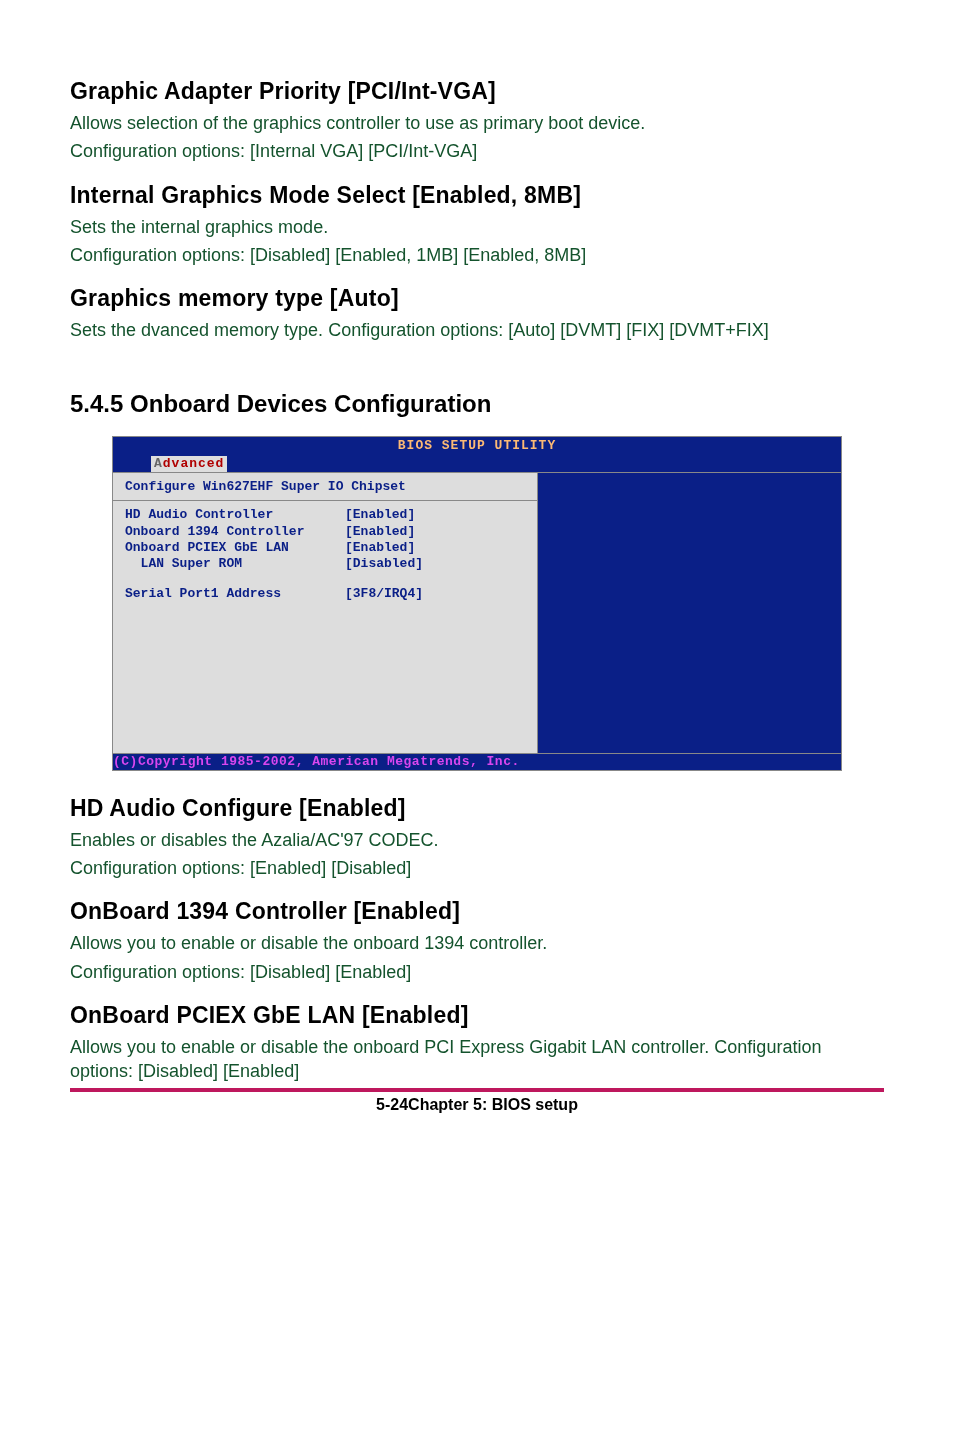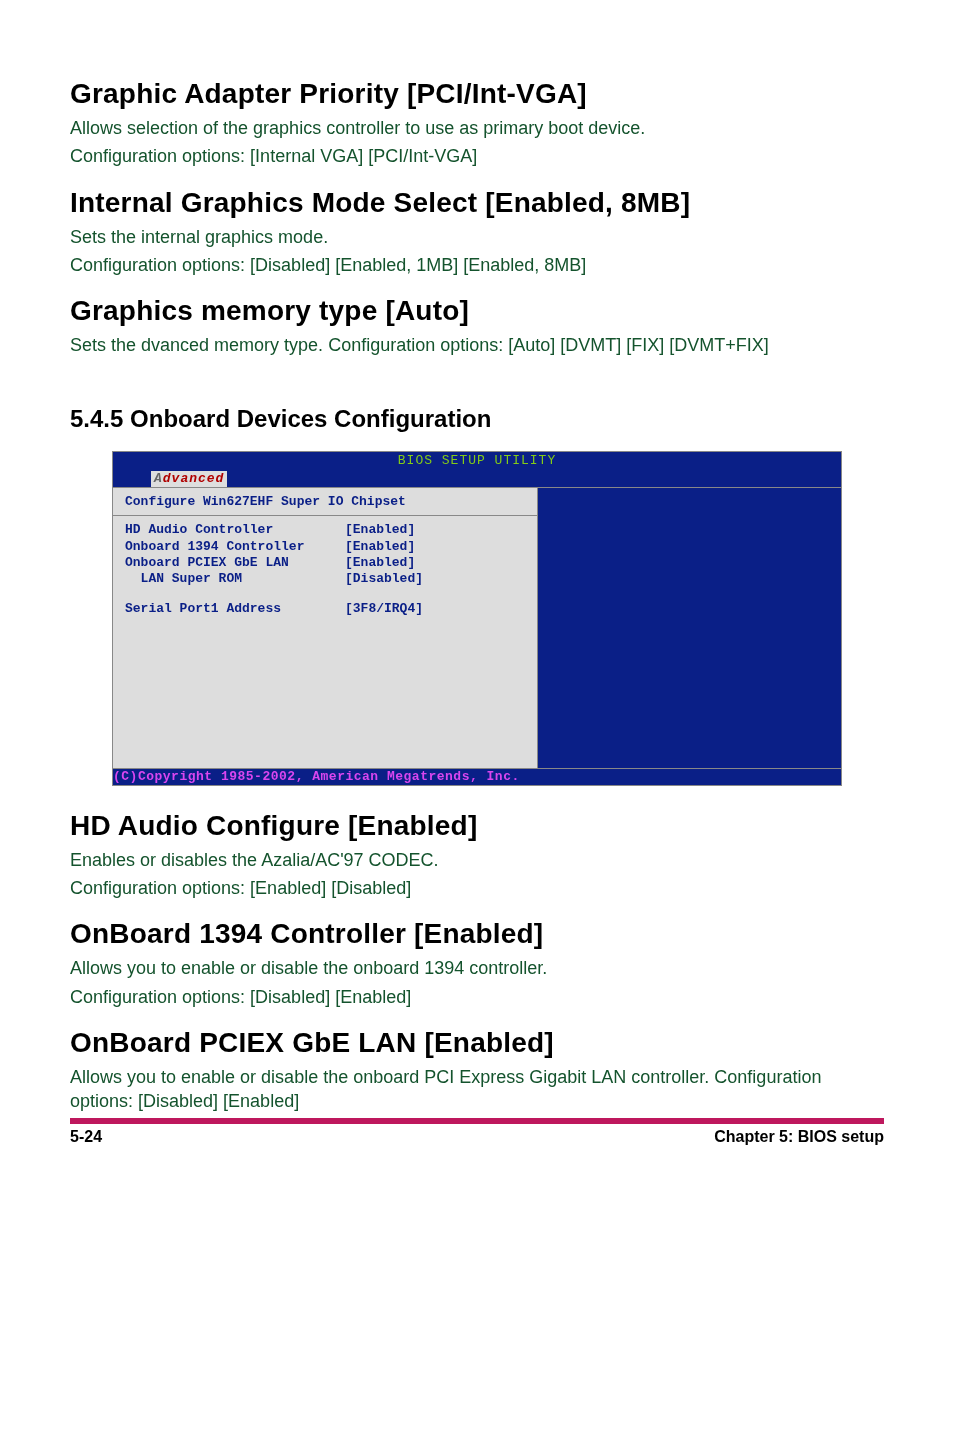--- a/index.html
+++ b/index.html
@@ -10,21 +10,21 @@
   body {
     font-family: Arial, Helvetica, sans-serif;
     background: #fff;
     width: 954px;
     margin: 0 auto;
     padding: 60px 70px 40px 70px;
     color: #000;
   }
   .section-heading {
     font-weight: bold;
-    font-size: 28px;
+    font-size: 23px;
     margin-top: 18px;
     margin-bottom: 6px;
     letter-spacing: 0.2px;
   }
   .body-text {
     font-size: 18px;
     line-height: 1.35;
     color: #14532d;
     margin-bottom: 4px;
   }
@@ -38,33 +38,32 @@
     border: 1px solid #888;
     margin: 12px auto 24px auto;
     width: 730px;
     font-family: "Courier New", monospace;
     font-size: 13px;
     font-weight: bold;
     background: #0a1f87;
   }
   .bios-titlebar {
     background: #0a1f87;
-    color: #84cc16;
+    color: #fdba74;
     text-align: center;
     height: 18px;
     line-height: 18px;
-    font-weight: normal;
+    font-weight: bold;
     letter-spacing: 1px;
   }
   .bios-tabrow {
     background: #0a1f87;
     height: 17px;
     line-height: 17px;
     padding-left: 38px;
-    font-style: italic;
   }
   .bios-tab {
     display: inline-block;
     background: #dedede;
     color: #b00000;
     padding: 0 3px;
     font-weight: bold;
     letter-spacing: 1px;
     height: 16px;
     line-height: 16px;
@@ -119,24 +118,24 @@
   }
   .bios-footer {
     background: #0a1f87;
     color: #d946ef;
     text-align: left;
     height: 16px;
     line-height: 16px;
     letter-spacing: 0.5px;
   }
   .page-footer {
-    border-top: 6px solid #be185d;
+    border-top: 4px solid #be185d;
     padding-top: 4px;
     display: flex;
-    justify-content: space-between;
+    justify-content: center;
     font-size: 16px;
     font-weight: bold;
   }
 </style>
 </head>
 <body>
 
 <div class="section-heading">Graphic Adapter Priority [PCI/Int-VGA]</div>
 <div class="body-text">Allows selection of the graphics controller to use as primary boot device.</div>
 <div class="body-text">Configuration options: [Internal VGA] [PCI/Int-VGA]</div>

